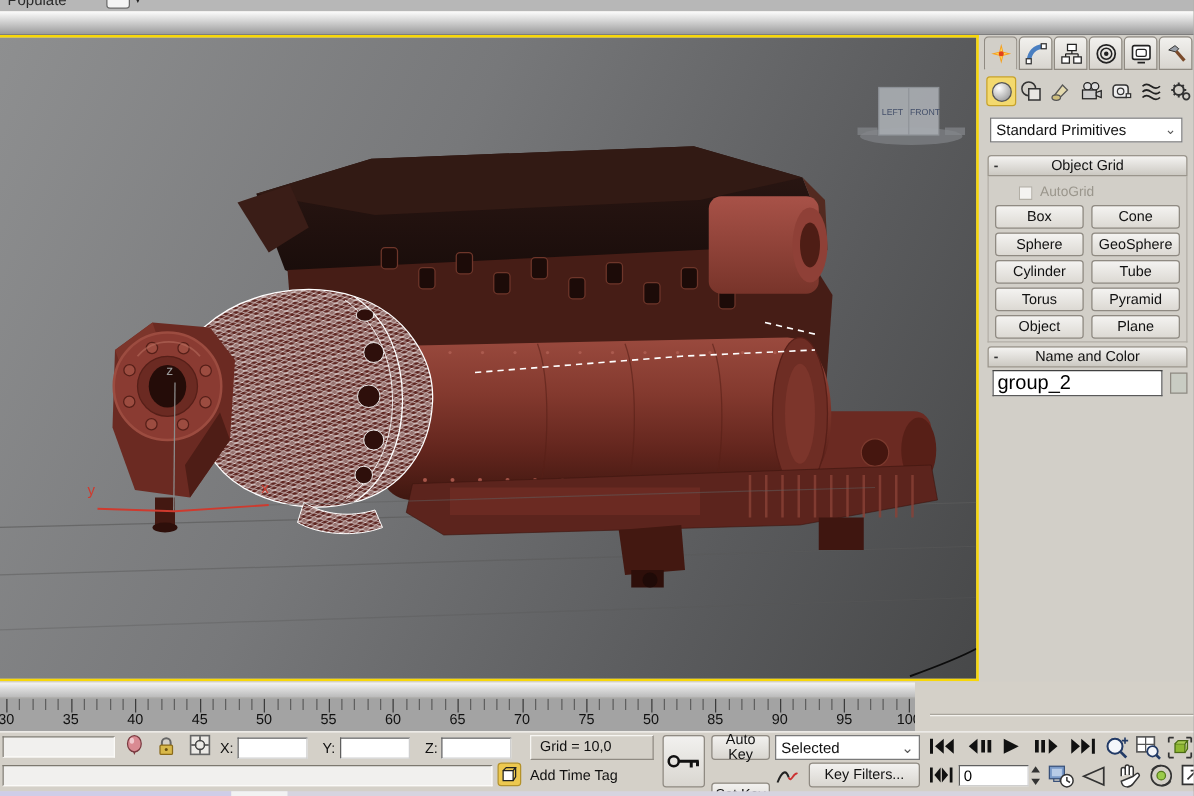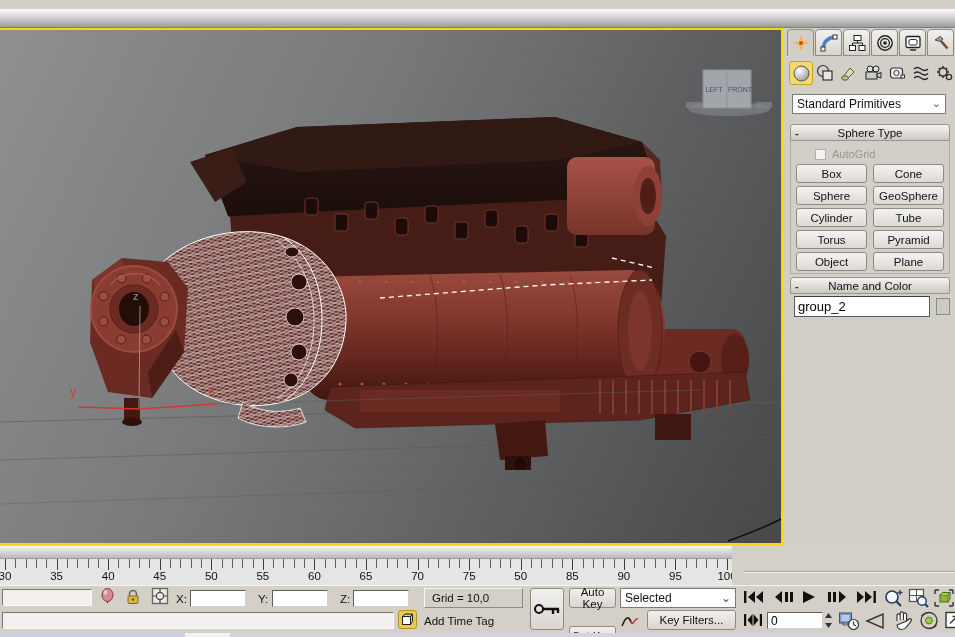--- a/index.html
+++ b/index.html
@@ -29,27 +29,27 @@
   .cp-dropdown{position:absolute;left:7px;top:66px;width:154px;height:20px;background:#fff;border:1px solid #7a7a7a;display:flex;align-items:center;padding-left:4px;font-size:12px;}
   .cp-dropdown .chev{position:absolute;right:4px;top:2px;color:#555;font-size:11px;}
   .rollout{position:absolute;left:5px;width:160px;height:17px;background:linear-gradient(#f4f3f1,#ccc9c2);border:1px solid #9a958c;border-radius:3px 3px 0 0;display:flex;align-items:center;}
   .rollout .minus{margin-left:4px;width:12px;color:#333;font-weight:bold;}
   .rollout .rtitle{flex:1;text-align:center;margin-right:16px;font-size:11.5px;}
   .groupbox{position:absolute;left:5px;width:160px;border:1px solid #b3afa6;border-top:none;}
   .autogrid-row{position:absolute;left:30px;top:120px;display:flex;align-items:center;color:#9a968c;}
   .autogrid-row .chk{width:11px;height:11px;border:1px solid #b3afa6;background:#f4f3f1;margin-right:6px;}
   .obj-grid{position:absolute;left:11px;top:136px;width:148px;display:grid;grid-template-columns:71px 71px;grid-gap:3px 6px;}
   .max-btn{height:19px;background:linear-gradient(#f4f3f1,#dcd9d3);border:1px solid #8f8a82;border-radius:3px;font-size:11.5px;padding:0;color:#111;}
-  .name-field{position:absolute;left:9px;top:268px;width:136px;height:21px;background:#fff;border:1px solid #5a5a5a;border-top-color:#404040;font-size:13px;padding:2px 3px;}
+  .name-field{position:absolute;left:9px;top:268px;width:136px;height:21px;background:#fff;border:1px solid #5a5a5a;border-top-color:#404040;font-size:16px;padding:2px 3px;}
   .color-swatch{position:absolute;left:151px;top:270px;width:14px;height:17px;background:#c9ccc3;border:1px solid #8f8a82;}
 
   
   #track-area{position:absolute;left:0;top:545px;width:955px;height:40px;background:#d4d0c8;}
   #time-slider-track{position:absolute;left:0;top:1px;width:732px;height:13px;background:linear-gradient(#f4f4f4,#b9b9b9);border-bottom:1px solid #9a9a9a;}
-  #track-ruler{position:absolute;left:0;top:14px;width:732px;height:26px;background:#e5e5e5;overflow:hidden;}
+  #track-ruler{position:absolute;left:0;top:14px;width:732px;height:26px;background:#a3a3a3;overflow:hidden;}
   .tick{position:absolute;top:0;width:1px;height:9px;background:#5f5f5f;}
   .tick.major{height:11px;background:#3c3c3c;}
   .tick-label{position:absolute;top:11px;font-size:11.5px;color:#111;transform:translateX(-50%);}
   #ruler-right-div{position:absolute;left:744px;top:26px;width:211px;height:2px;border-top:1px solid #a9a59d;border-bottom:1px solid #f4f2ee;}
 
   
   #status-bar{position:absolute;left:0;top:585px;width:955px;height:52px;background:#d4d0c8;border-top:1px solid #f5f4f1;}
   .sunken{background:#f1f0ee;border:1px solid;border-color:#7c786f #fbfaf8 #fbfaf8 #7c786f;}
   .field{background:#fff;border:1px solid;border-color:#5f5f5f #cfcfcf #cfcfcf #5f5f5f;font-size:12px;padding:1px 3px;}
   .lbl{position:absolute;font-size:11.5px;color:#111;}
@@ -57,20 +57,25 @@
   .flat-ic{position:absolute;display:flex;align-items:center;justify-content:center;}
   #bottom-strip{position:absolute;left:0;top:633px;width:955px;height:4px;background:#d6d4e0;}
   #bottom-strip .seg1{position:absolute;left:0;width:185px;height:4px;background:#cfcde8;}
   #bottom-strip .seg2{position:absolute;left:185px;width:45px;height:4px;background:#f2f2f2;}
 </style>
 </head>
 <body>
 
 <div id="root">
 
+  <div id="menu-strip">
+    <span class="menu-label">Populate</span>
+    <span class="mini-btn"></span>
+    <span class="mini-caret">▾</span>
+  </div>
   <div id="toolbar-strip"></div>
 
   <div id="viewport">
     <svg width="781" height="513" viewBox="0 0 781 513">
       <defs>
         <linearGradient id="gTop" x1="0" y1="0" x2="0" y2="1">
           <stop offset="0" stop-color="#2d1814"></stop>
             <stop offset="1" stop-color="#140a08"></stop>
         </linearGradient>
         <linearGradient id="gCyl" x1="0" y1="0" x2="0" y2="1">
@@ -366,21 +371,21 @@
       </div>
     </div>
 
     <div class="cp-dropdown">
       <span>Standard Primitives</span>
       <span class="chev">⌄</span>
     </div>
 
     <div class="rollout" style="top:96px">
       <span class="minus">-</span>
-      <span class="rtitle">Sphere Type</span>
+      <span class="rtitle">Object Grid</span>
     </div>
     <div class="groupbox" style="top:113px;height:133px"></div>
     <div class="autogrid-row">
       <span class="chk"></span>
       <span>AutoGrid</span>
     </div>
     <div class="obj-grid">
       <button class="max-btn">Box</button>
       <button class="max-btn">Cone</button>
       <button class="max-btn">Sphere</button>

